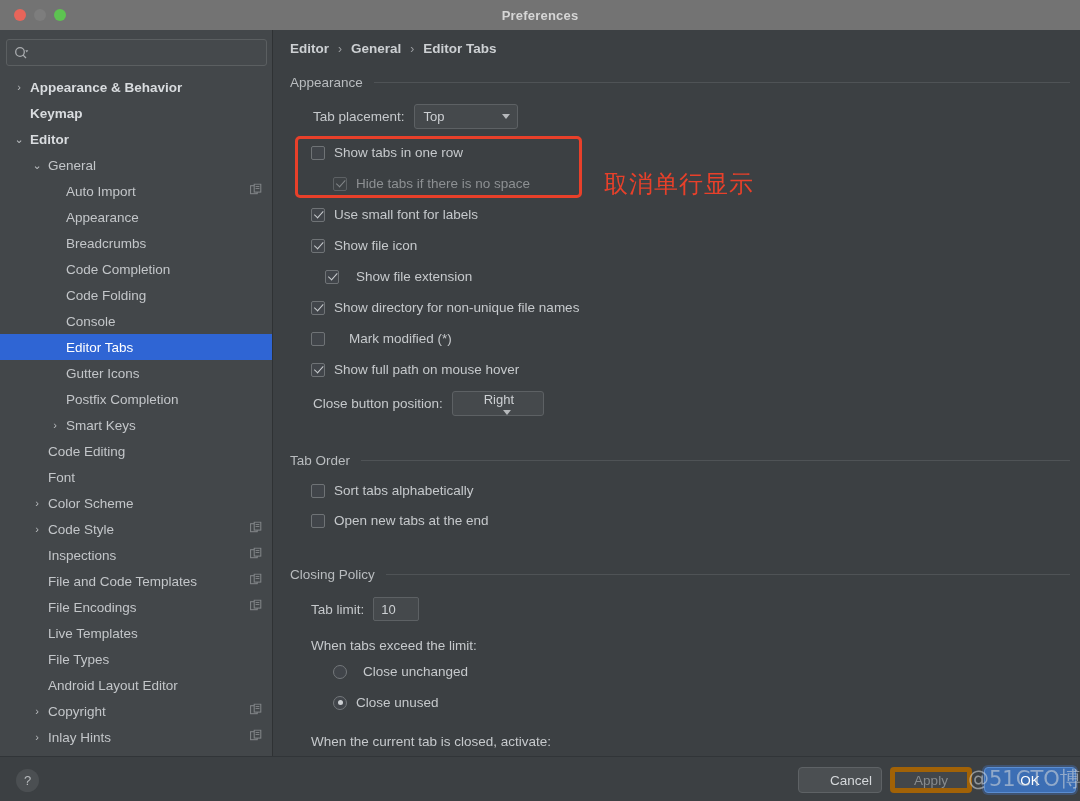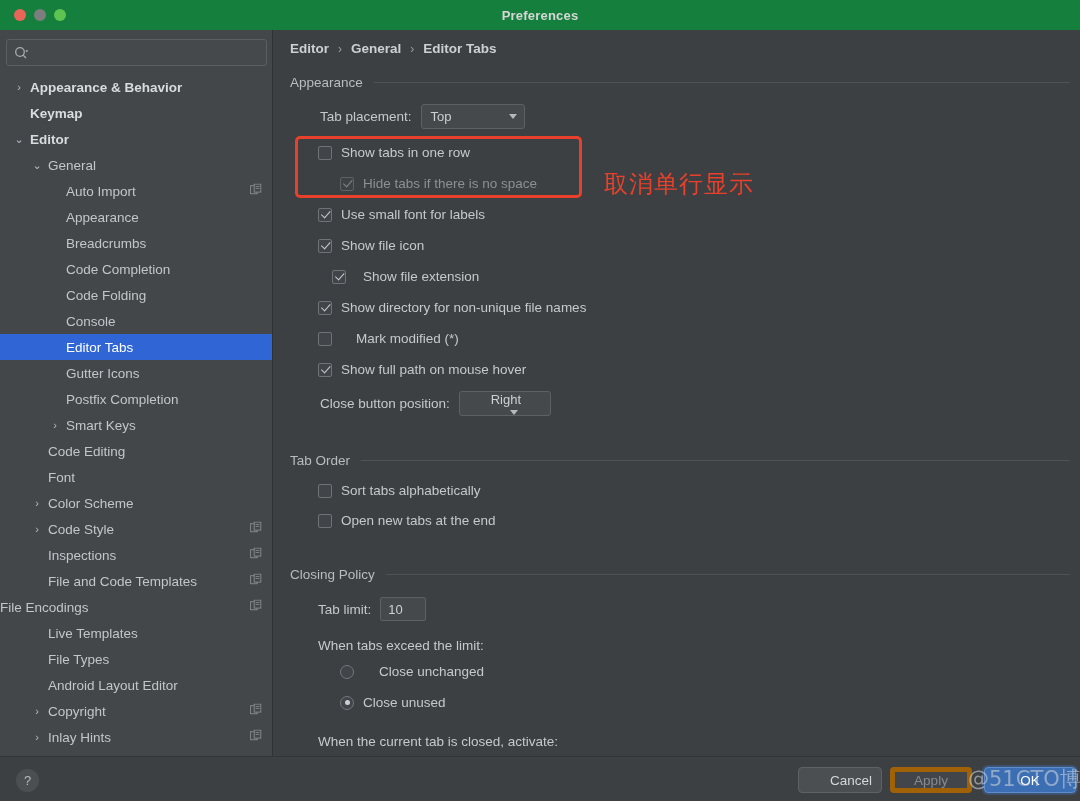--- a/index.html
+++ b/index.html
@@ -11,21 +11,21 @@
   }
   #app {
     position: relative;
     width: 1080px; height: 801px;
     background: #3c4043;
   }
 
   
   .titlebar {
     position: absolute; left: 0; top: 0; width: 1080px; height: 30px;
-    background: #15803d;
+    background: #737373;
     display: flex; align-items: center; justify-content: center;
   }
   .titlebar-title {
     font-size: 13px; font-weight: bold; color: #d6d6d6;
     letter-spacing: .2px;
   }
   .traffic {
     position: absolute; left: 14px; top: 9px;
     display: flex; gap: 8px; align-items: center;
   }
@@ -90,21 +90,21 @@
   .bc-sep { color: #9a9da0; font-weight: normal; font-size: 12px; }
 
   .section-head {
     position: absolute; left: 17px; font-size: 13.5px; color: #b9bcbf;
     display: flex; align-items: center; width: 780px;
   }
   .section-head .rule {
     flex: 1; height: 1px; background: #4f5356; margin-left: 11px;
   }
 
-  .row { position: absolute; display: flex; align-items: center; margin-left: 7px; }
+  .row { position: absolute; display: flex; align-items: center; }
   .lbl { font-size: 13.5px; color: #c6c9cc; }
   .lbl.dim { color: #8d9093; }
 
   .combo {
     height: 25px; min-width: 104px;
     background: #45494c; border: 1px solid #5d6164; border-radius: 3px;
     display: flex; align-items: center; justify-content: space-between;
     padding: 0 7px 0 9px; color: #cdd0d3; font-size: 13px;
   }
   .combo .caret {
@@ -307,21 +307,21 @@
         <div class="tree-row">
           <span class="tree-label" style="margin-left: 48px;">File and Code Templates</span>
           <span class="copy-badge"><svg width="12" height="12" viewBox="0 0 12 12">
               <rect x="0.6" y="2.2" width="6.6" height="8" fill="none" stroke="#9a9da0" stroke-width="1"></rect>
               <rect x="4.2" y="0.6" width="6.6" height="8" fill="#43474a" stroke="#9a9da0" stroke-width="1"></rect>
               <line x1="5.6" y1="3" x2="9.4" y2="3" stroke="#9a9da0" stroke-width="0.9"></line>
               <line x1="5.6" y1="5" x2="9.4" y2="5" stroke="#9a9da0" stroke-width="0.9"></line>
             </svg></span>
         </div>
         <div class="tree-row">
-          <span class="tree-label" style="">File Encodings</span>
+          <span class="tree-label" style="margin-left: 48px;">File Encodings</span>
           <span class="copy-badge"><svg width="12" height="12" viewBox="0 0 12 12">
               <rect x="0.6" y="2.2" width="6.6" height="8" fill="none" stroke="#9a9da0" stroke-width="1"></rect>
               <rect x="4.2" y="0.6" width="6.6" height="8" fill="#43474a" stroke="#9a9da0" stroke-width="1"></rect>
               <line x1="5.6" y1="3" x2="9.4" y2="3" stroke="#9a9da0" stroke-width="0.9"></line>
               <line x1="5.6" y1="5" x2="9.4" y2="5" stroke="#9a9da0" stroke-width="0.9"></line>
             </svg></span>
         </div>
         <div class="tree-row">
           <span class="tree-label" style="margin-left: 48px;">Live Templates</span>
         </div>
@@ -450,21 +450,21 @@
 
     <div class="row" style="left:38px; top:567px; gap:9px;">
       <span class="lbl">Tab limit:</span>
       <div class="numinput">10</div>
     </div>
 
     <div class="row" style="left:38px; top:608px;">
       <span class="lbl">When tabs exceed the limit:</span>
     </div>
 
-    <div class="row" style="left:60px; top:634px; gap:25px;">
+    <div class="row" style="left:60px; top:634px; gap:16px;">
       <span class="radio"></span>
       <span class="lbl">Close unchanged</span>
     </div>
     <div class="row" style="left:60px; top:665px; gap:9px;">
       <span class="radio on"></span>
       <span class="lbl">Close unused</span>
     </div>
 
     <div class="row" style="left:38px; top:704px;">
       <span class="lbl">When the current tab is closed, activate:</span>

